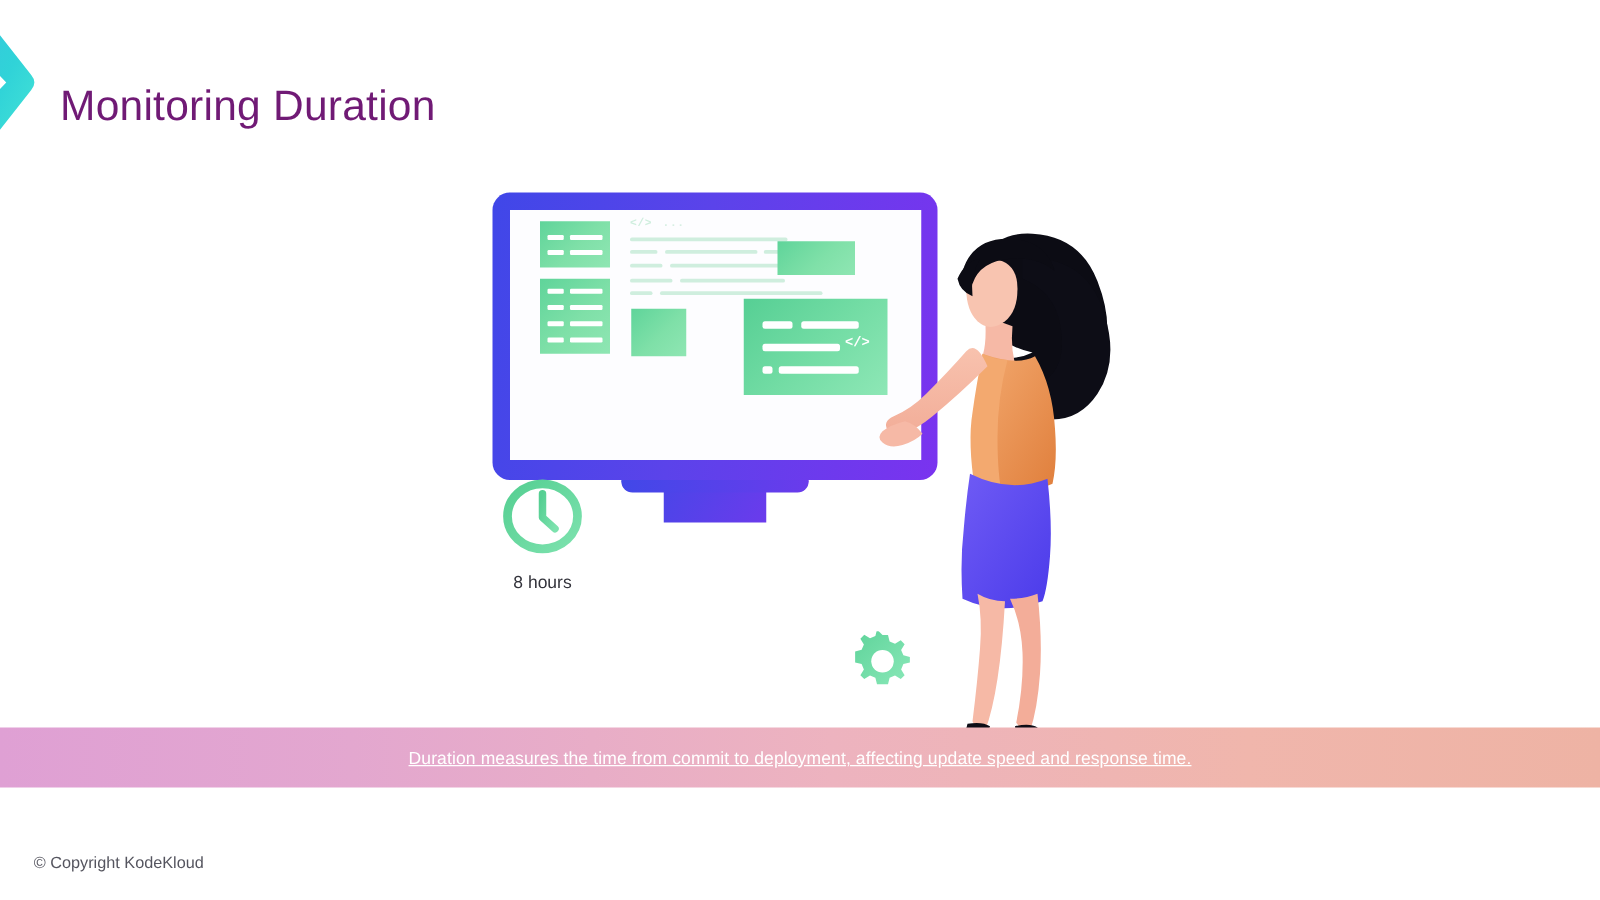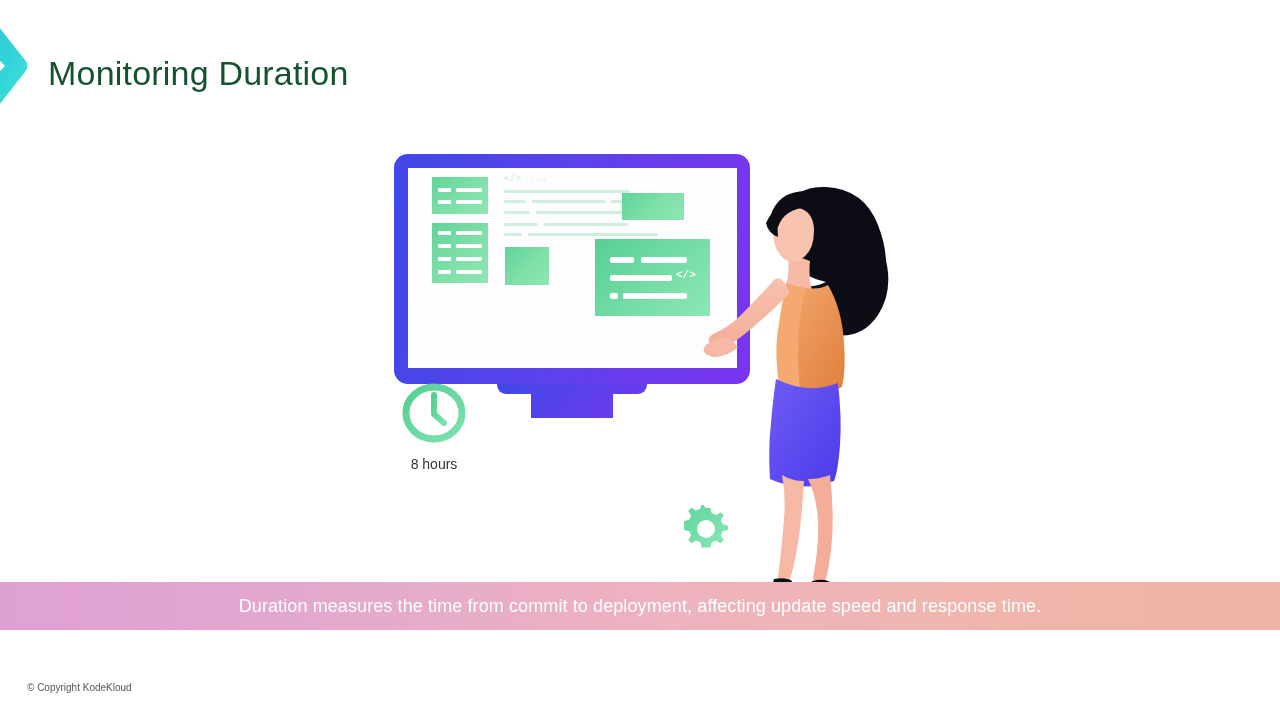--- a/index.html
+++ b/index.html
@@ -21,24 +21,24 @@
   .logo-chevron {
     position: absolute;
     left: -22px;
     top: 16px;
     width: 62px;
     height: 100px;
   }
   .page-title {
     position: absolute;
     left: 48px;
-    top: 54px;
+    top: 66px;
     font-size: 34px;
     font-weight: 400;
-    color: #14532d;
+    color: #701a75;
     letter-spacing: 0.2px;
     white-space: nowrap;
   }
 
   
   .illustration {
     position: absolute;
     left: 0;
     top: 130px;
     width: 1280px;
@@ -164,32 +164,33 @@
     top: 582px;
     width: 1280px;
     height: 48px;
     background: linear-gradient(90deg, #dfa0d4 0%, #e3a7cf 22%, #edb3bf 52%, #f0b6ac 78%, #eeb3a4 100%);
     display: flex;
     align-items: center;
     justify-content: center;
   }
   .caption-text {
     color: #ffffff;
-    font-size: 18px;
+    font-size: 14px;
     font-weight: 400;
     letter-spacing: 0.1px;
     text-align: center;
+    text-decoration: underline;
   }
 
   
   .footer {
     position: absolute;
     left: 27px;
     top: 682px;
-    font-size: 10px;
+    font-size: 13px;
     color: #55555f;
   }
 </style>
 </head>
 <body>
 
 <div class="slide">
 
   <svg class="logo-chevron" viewBox="0 0 62 100">
     <defs>

